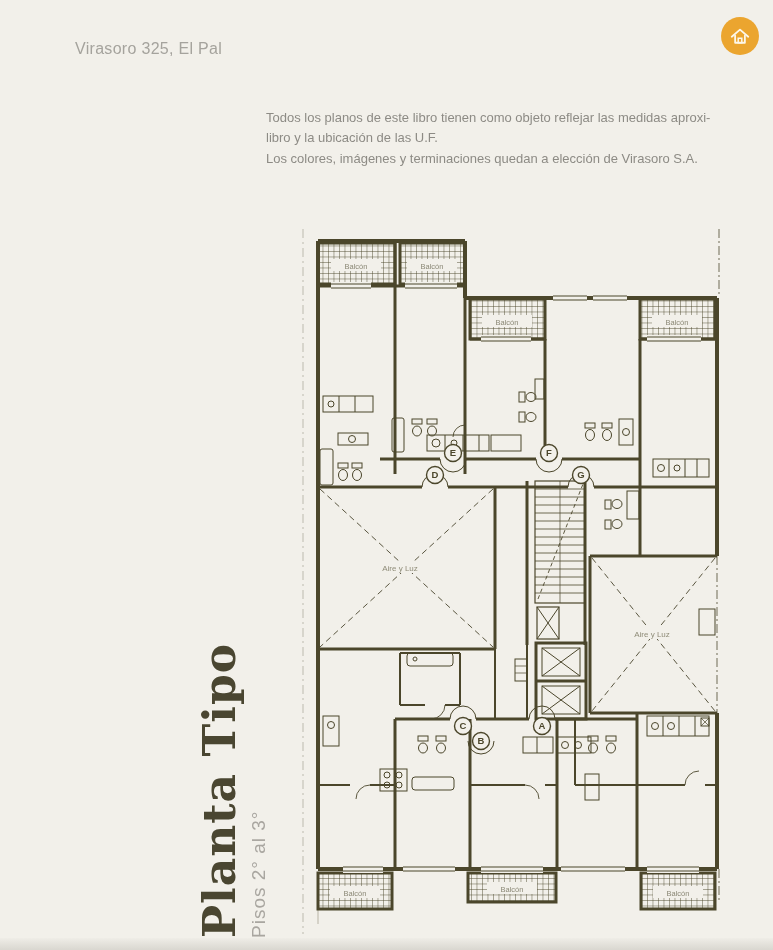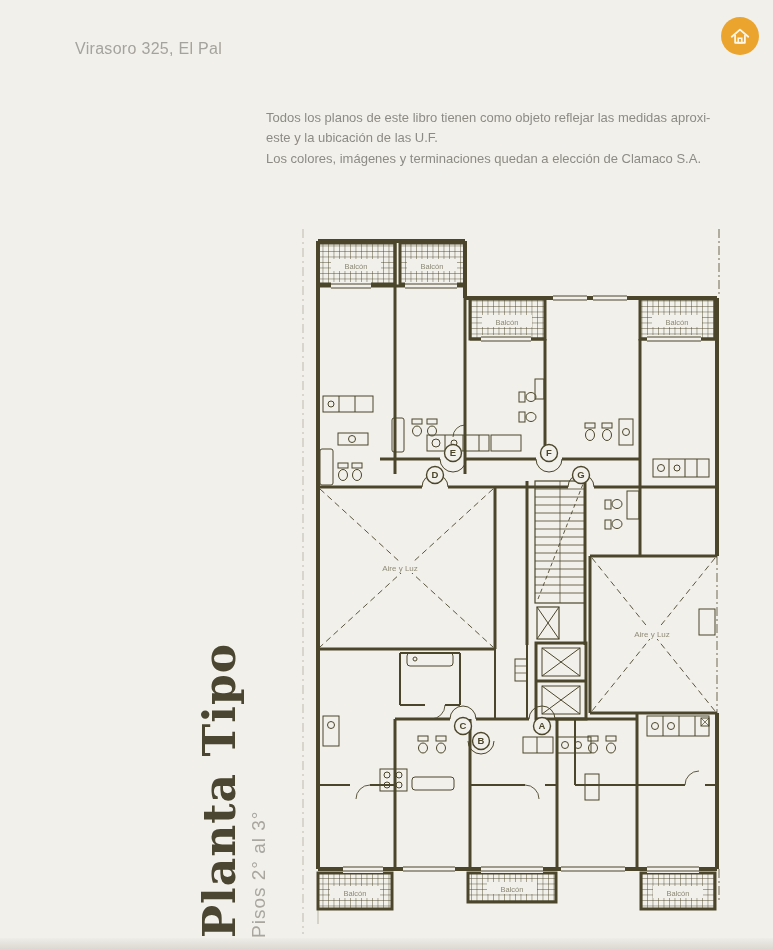--- a/index.html
+++ b/index.html
@@ -48,22 +48,22 @@
 <button class="home-btn">
   <svg width="24" height="24" viewBox="0 0 32 32">
     <path d="M5 17 L16 7.5 L27 17" fill="none" stroke="#fdf7e9" stroke-width="2.4" stroke-linecap="round" stroke-linejoin="round"></path>
     <path d="M9.5 15.5 V25 H22.5 V15.5" fill="none" stroke="#fdf7e9" stroke-width="2.4" stroke-linecap="round" stroke-linejoin="round"></path>
     <rect x="13.6" y="19" width="4.8" height="6" fill="none" stroke="#fdf7e9" stroke-width="2"></rect>
   </svg>
 </button>
 
 <div class="disclaimer">
   <span>Todos los planos de este libro tienen como objeto reflejar las medidas aproxi-</span>
-  <span>este y la ubicación de las U.F.</span>
-  <span>Los colores, imágenes y terminaciones quedan a elección de Clamaco S.A.</span>
+  <span>libro y la ubicación de las U.F.</span>
+  <span>Los colores, imágenes y terminaciones quedan a elección de Virasoro S.A.</span>
 </div>
 
 <div class="v-title">Planta Tipo</div>
 <div class="v-subtitle">Pisos 2° al 3°</div>
 
 <div class="plan-wrap">
 <svg width="430" height="705" viewBox="0 0 430 705">
   <defs>
     <pattern id="ht" width="5.5" height="5.5" patternUnits="userSpaceOnUse">
       <path d="M0 0H5.5M0 0V5.5" stroke="#4B462B" stroke-width="0.9" fill="none"></path>

